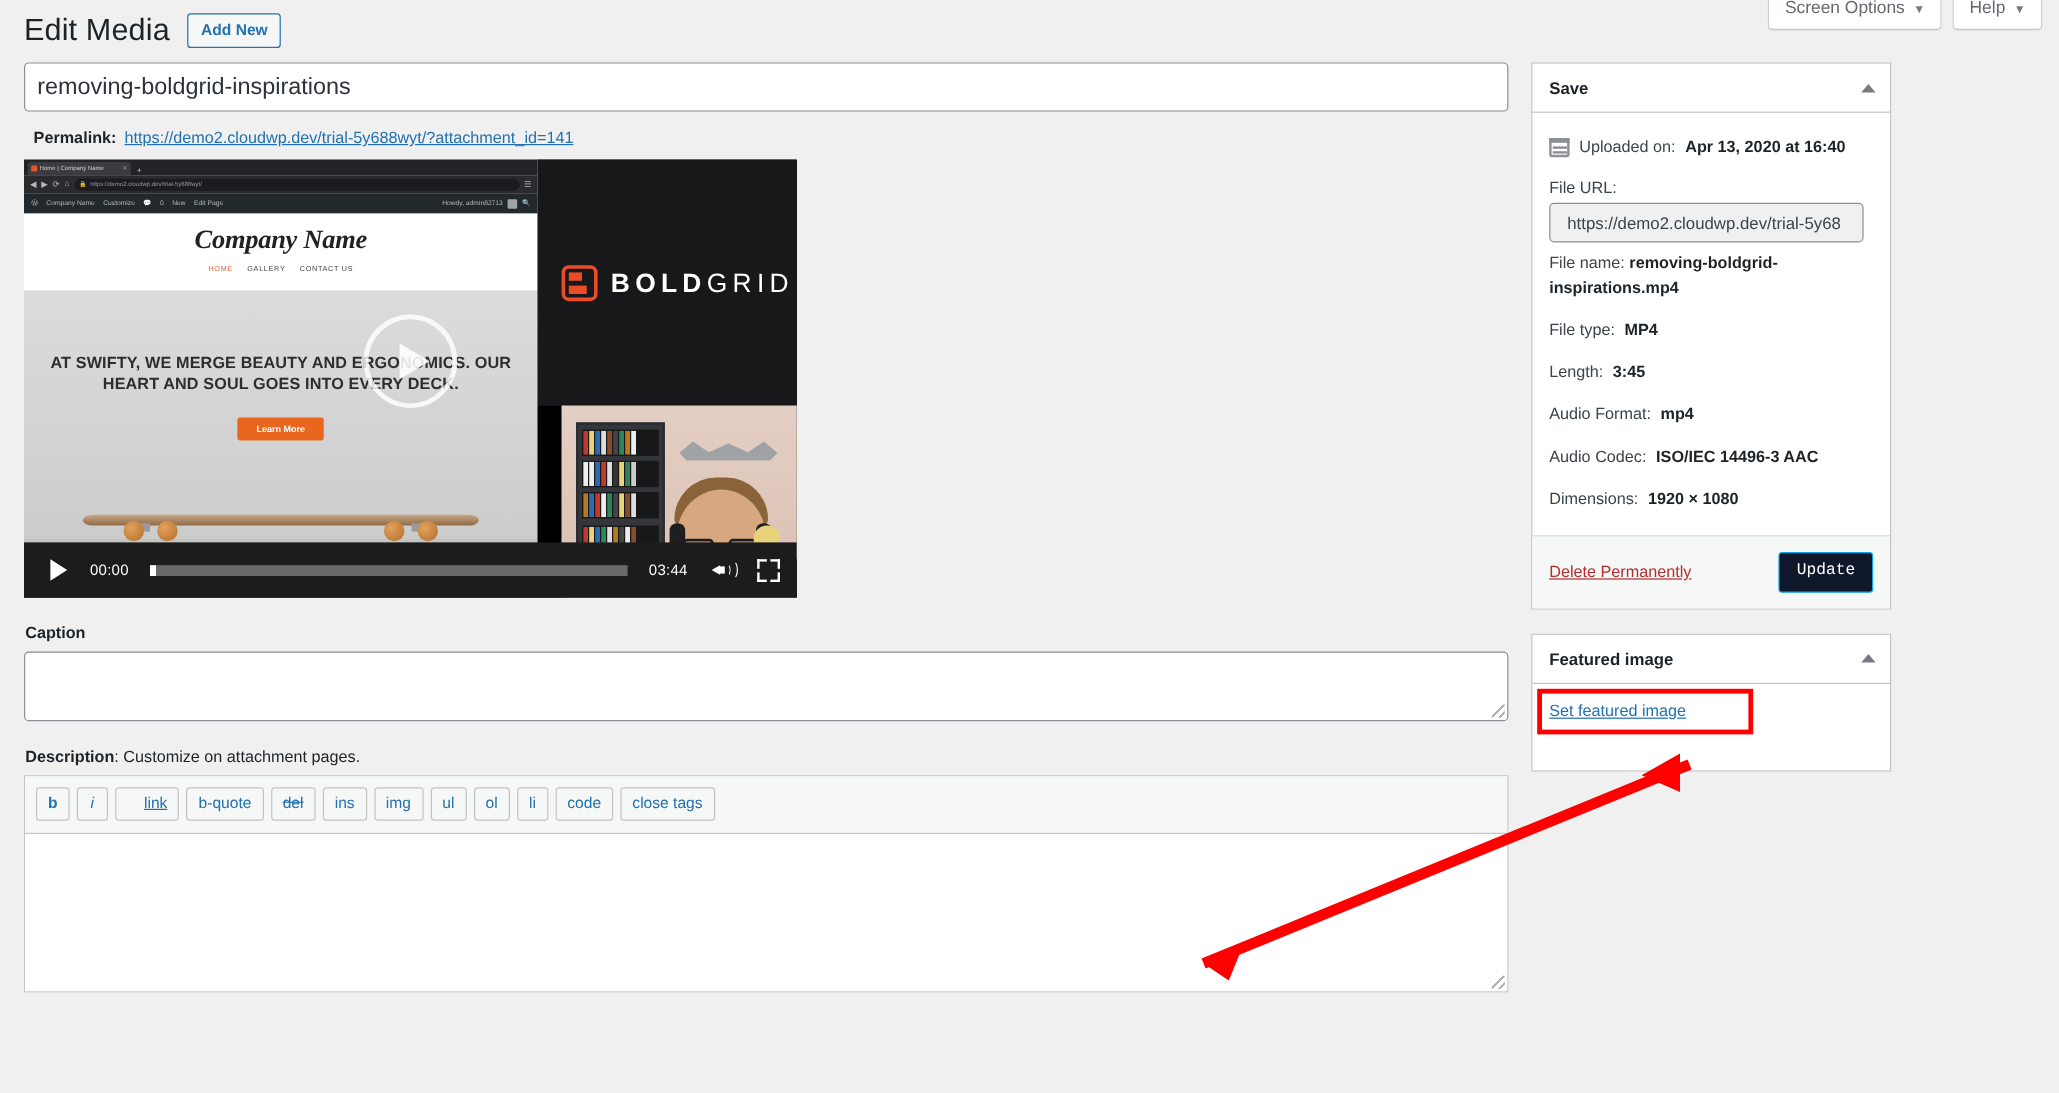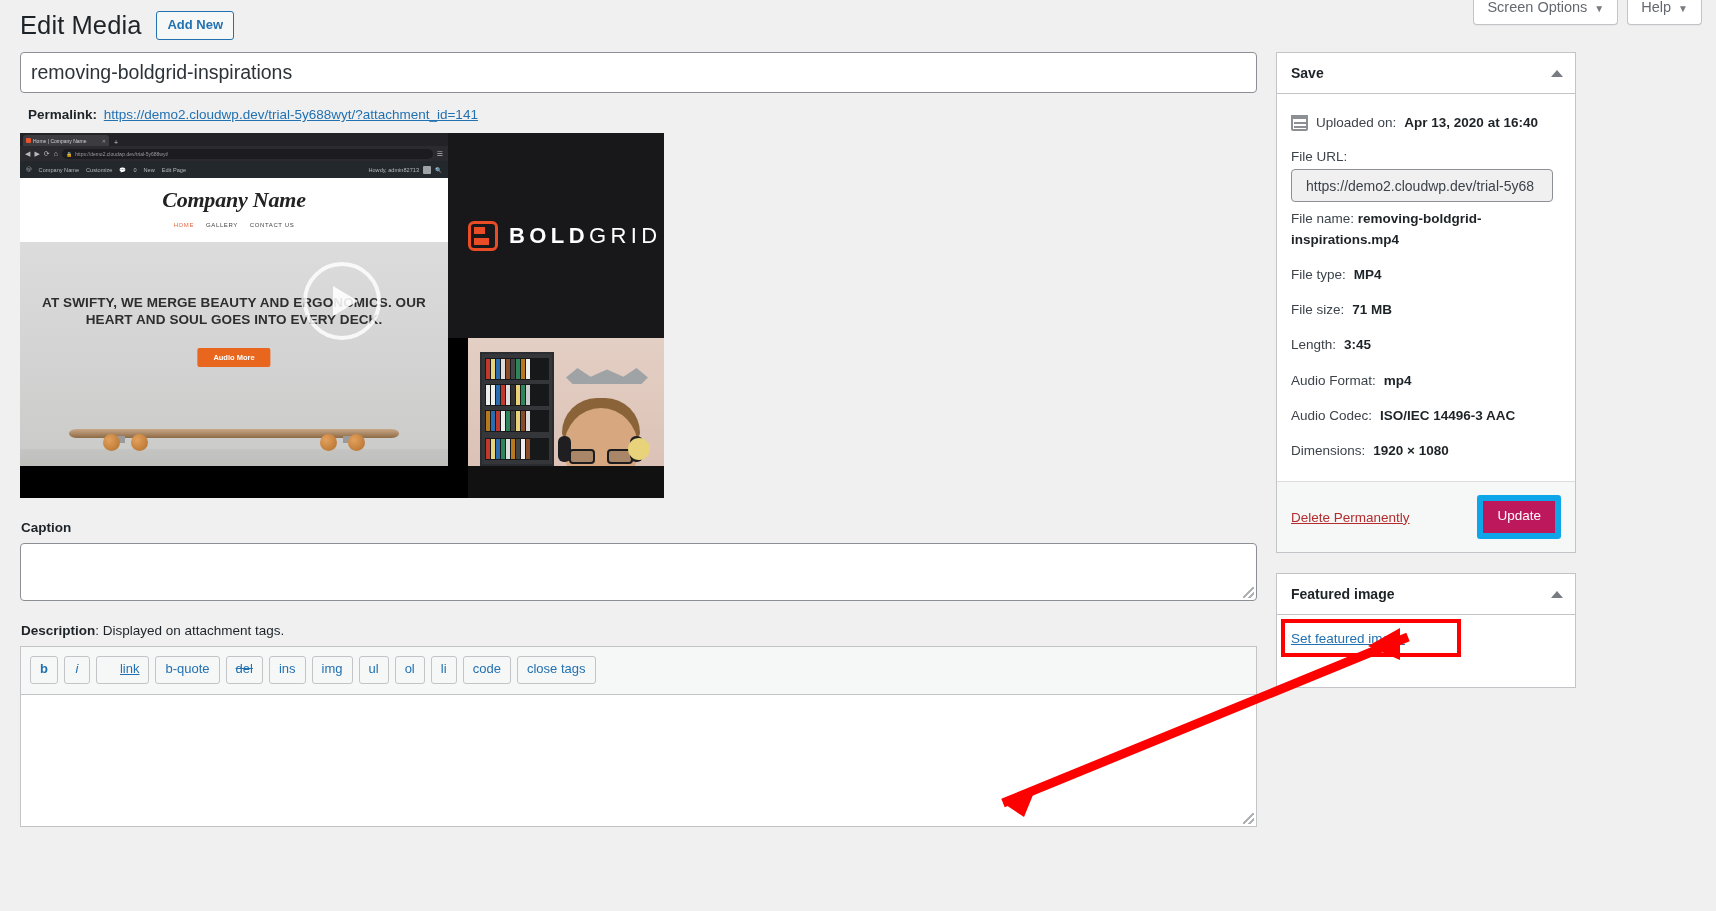--- a/index.html
+++ b/index.html
@@ -337,23 +337,24 @@
   }
   .postbox-actions {
     margin-top: 12px; border-top: 1px solid #dcdcde; background: #f6f7f7;
     margin-left: -14px; margin-right: -14px;
     padding: 13px 14px; display: flex; align-items: center; justify-content: space-between;
   }
   .delete-link {
     color: #b32d2e; text-decoration: underline; font-size: 13.5px;
   }
   .btn-primary {
-    background: #be185d; color: #fff; border: 6px solid #0ea5e9;
+    background: #0f172a; color: #fff; border: 1px solid #0ea5e9;
     border-radius: 3px; padding: 6px 14px 7px 14px; font-size: 13.5px;
     line-height: 1.4;
+    font-family: Liberation Mono, monospace;
   }
   .featured-body { padding: 14px; }
   .set-featured-wrap { display: inline-block; position: relative; }
   .set-featured {
     color: #2271b1; text-decoration: underline; font-size: 13.5px;
   }
   .hl-box {
     position: absolute; left: -10px; top: -10px; right: -56px; bottom: -10px;
     border: 4px solid #ff0000; pointer-events: none;
   }
@@ -436,21 +437,21 @@
           <div class="cap-site">
             <div class="cap-brand">Company Name</div>
             <div class="cap-nav">
               <span class="on">HOME</span>
               <span>GALLERY</span>
               <span>CONTACT US</span>
             </div>
           </div>
           <div class="cap-hero">
             <div class="hero-copy">AT SWIFTY, WE MERGE BEAUTY AND ERGONOMICS. OUR HEART AND SOUL GOES INTO EVERY DECK.</div>
-            <div class="hero-btn">Audio More</div>
+            <div class="hero-btn">Learn More</div>
             <div class="ground"></div>
             <div class="board">
               <div class="deck"></div>
               <div class="truck" style="left:46px;"></div>
               <div class="truck" style="right:46px;"></div>
               <div class="wheel" style="left:34px;"></div>
               <div class="wheel" style="left:62px;"></div>
               <div class="wheel" style="right:34px;"></div>
               <div class="wheel" style="right:62px;"></div>
             </div>
@@ -533,31 +534,51 @@
           <div class="wc-glass">
               <i></i>
               <i></i>
             </div>
           <div class="wc-cup"></div>
         </div>
 
         <div class="play-overlay"></div>
       </div>
 
+      <div class="vid-controls">
+        <span class="ctl-play"></span>
+        <span class="ctl-time">00:00</span>
+        <span class="ctl-bar">
+          <span class="ctl-bar-knob"></span>
+        </span>
+        <span class="ctl-time">03:44</span>
+        <span class="ctl-vol">
+          <i class="spk"></i>
+            <i class="box"></i>
+            <i class="w1"></i>
+            <i class="w2"></i>
+        </span>
+        <span class="ctl-fs">
+          <i></i>
+            <i></i>
+            <i></i>
+            <i></i>
+        </span>
+      </div>
     </div>
 
     
     <div class="field-label">Caption</div>
     <div class="caption-box">
       <span class="resizer"></span>
     </div>
 
     
     <div class="field-label">
-      <span>Description</span><span class="muted">: Displayed on attachment tags.</span>
+      <span>Description</span><span class="muted">: Customize on attachment pages.</span>
     </div>
 
     <div class="editor">
       <div class="editor-toolbar">
         <span class="qt-btn b">b</span>
         <span class="qt-btn i">i</span>
         <span class="qt-btn link">link</span>
         <span class="qt-btn">b-quote</span>
         <span class="qt-btn del">del</span>
         <span class="qt-btn">ins</span>
@@ -599,24 +620,20 @@
 
         <div class="misc-row wrap">
           <span>File name:</span>
           <b>removing-boldgrid-inspirations.mp4</b>
         </div>
         <div class="misc-row">
           <span>File type:</span>
           <b>MP4</b>
         </div>
         <div class="misc-row">
-          <span>File size:</span>
-          <b>71 MB</b>
-        </div>
-        <div class="misc-row">
           <span>Length:</span>
           <b>3:45</b>
         </div>
         <div class="misc-row">
           <span>Audio Format:</span>
           <b>mp4</b>
         </div>
         <div class="misc-row">
           <span>Audio Codec:</span>
           <b>ISO/IEC 14496-3 AAC</b>

